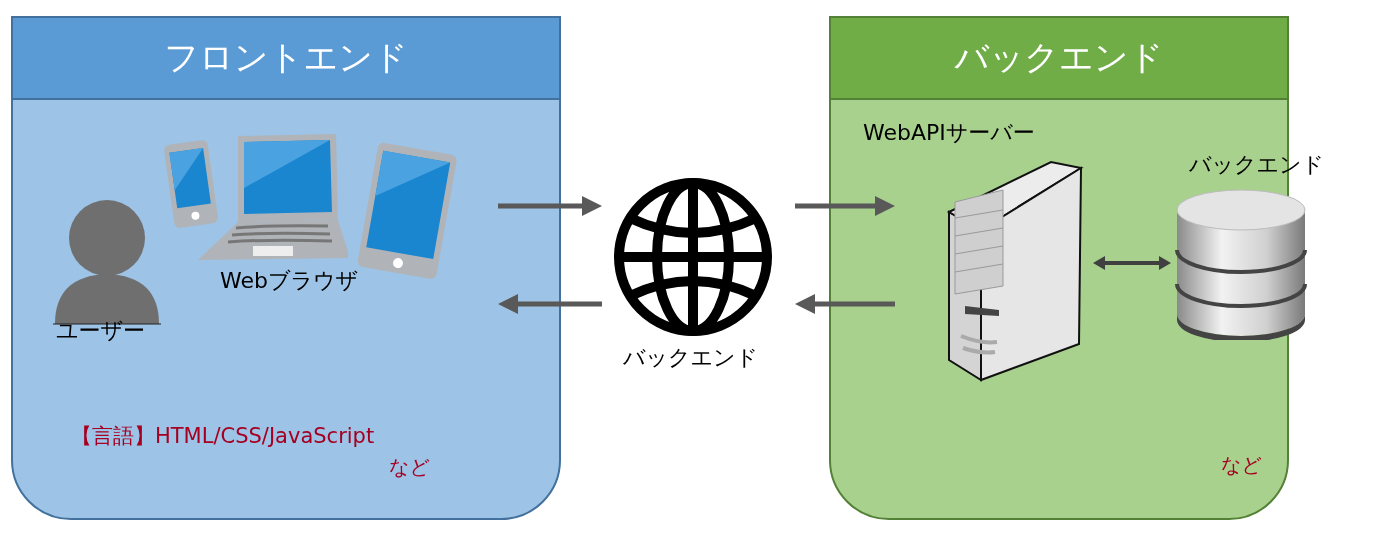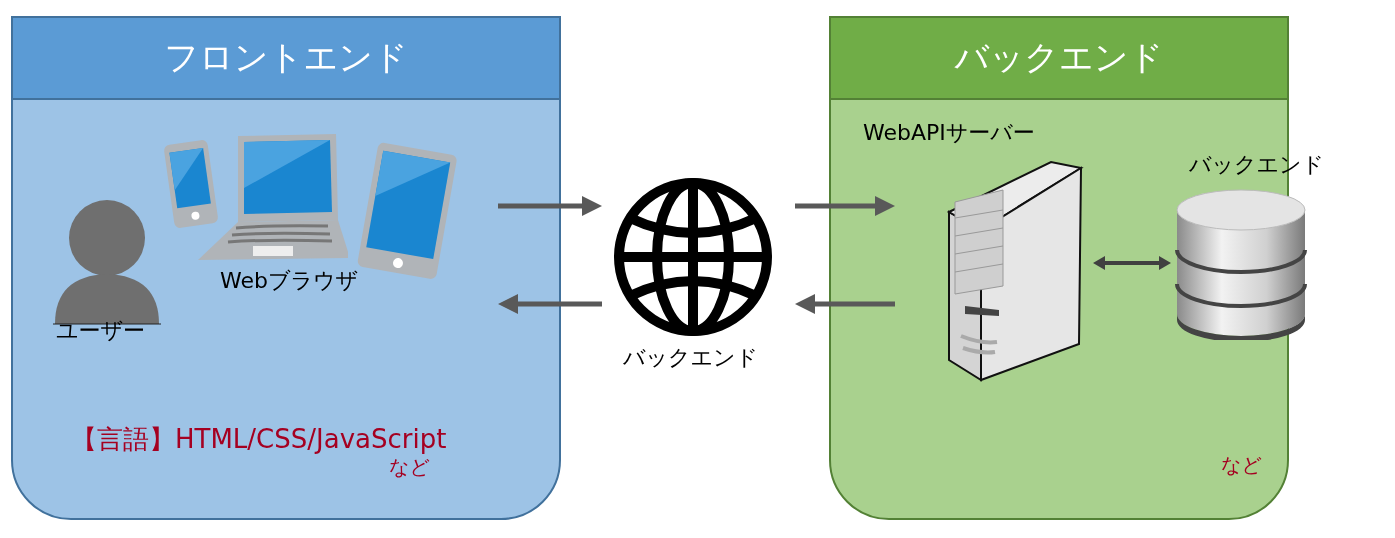--- a/index.html
+++ b/index.html
@@ -4,21 +4,21 @@
 <style>
   html,body{margin:0;padding:0;background:#fff;}
   body{width:1395px;height:538px;position:relative;overflow:hidden;font-family:"DejaVu Sans","Liberation Sans",sans-serif;}
   .panel{position:absolute;top:16px;height:504px;box-sizing:border-box;border-radius:0 0 60px 60px;}
   .panel.front{left:11px;width:550px;background:#9dc3e6;border:2px solid #41719c;}
   .panel.back{left:829px;width:460px;background:#a9d18e;border:2px solid #538135;}
   .hdr{position:absolute;left:0;right:0;top:0;height:82px;box-sizing:border-box;display:flex;align-items:center;justify-content:center;color:#fff;font-size:34px;}
   .front .hdr{background:#5b9bd5;border-bottom:2px solid #41719c;}
   .back .hdr{background:#70ad47;border-bottom:2px solid #538135;}
   .lbl{position:absolute;color:#000;font-size:22px;white-space:nowrap;}
-  .lang{position:absolute;color:#a50021;font-size:26px;white-space:nowrap;}
+  .lang{position:absolute;color:#a50021;font-size:21px;white-space:nowrap;}
   .abs{position:absolute;}
   svg{display:block;}
 </style>
 </head>
 <body>
 
 <div class="panel front">
   <div class="hdr">
     <span>フロントエンド</span>
   </div>

